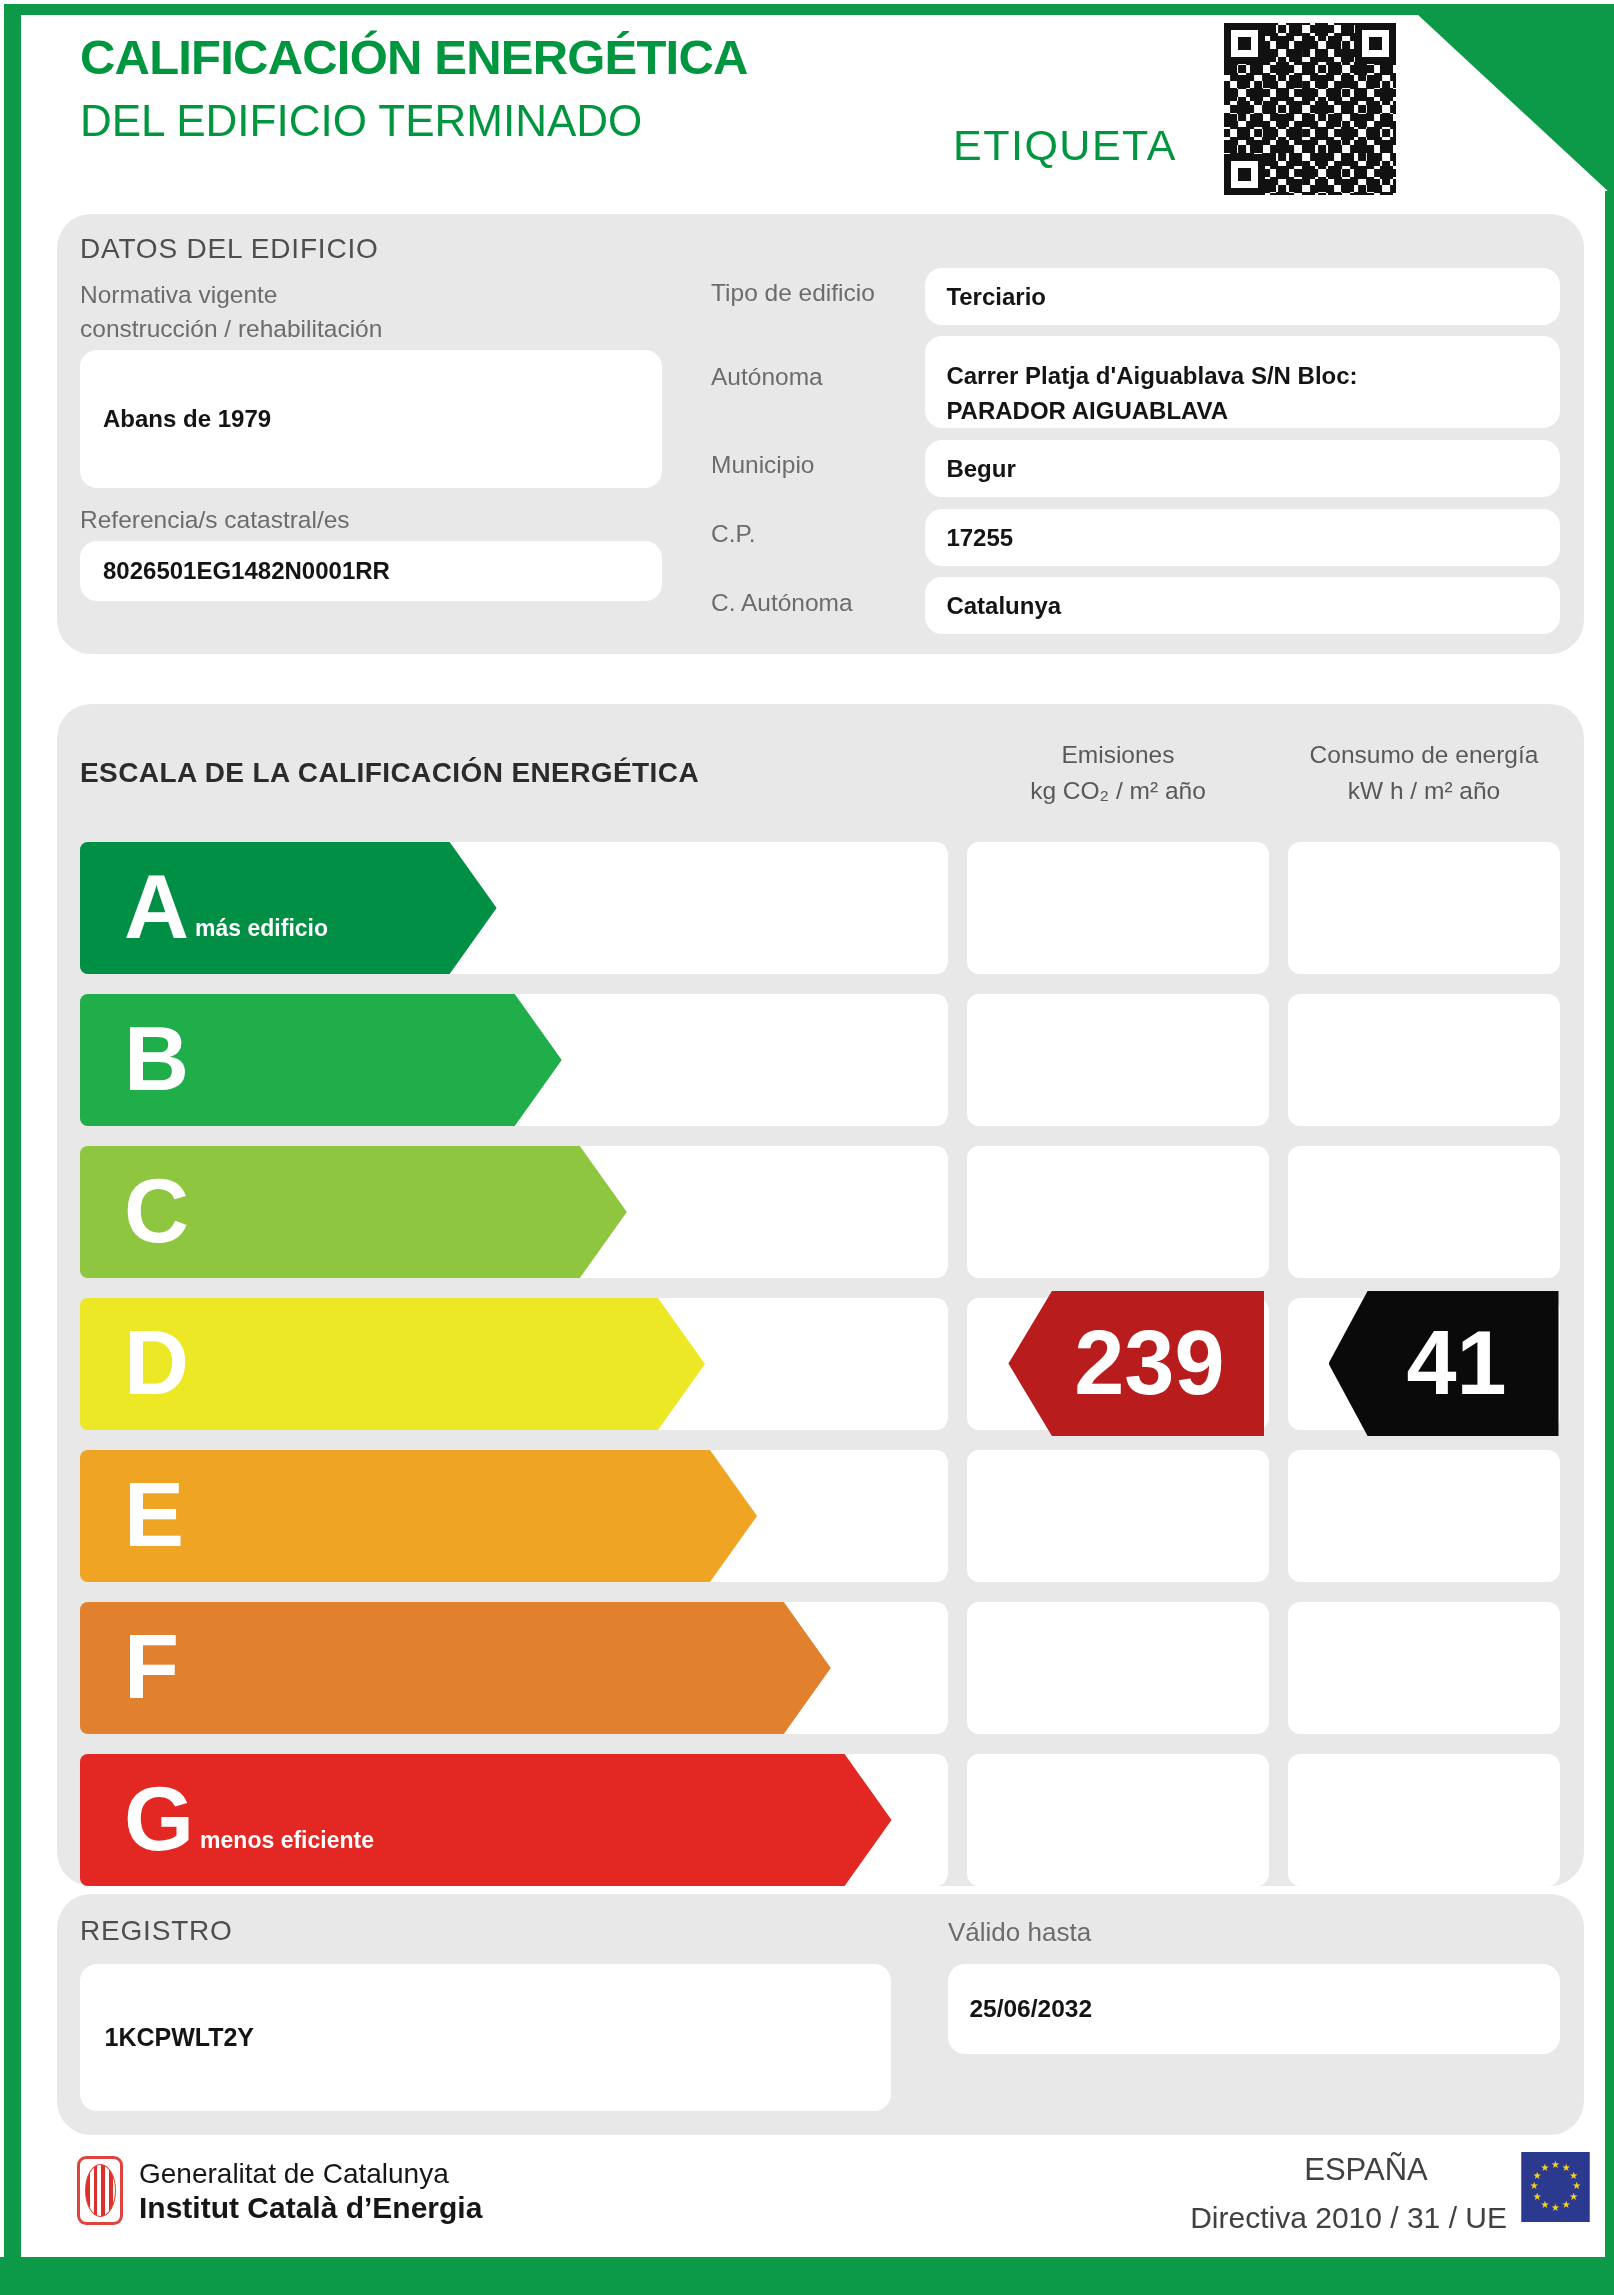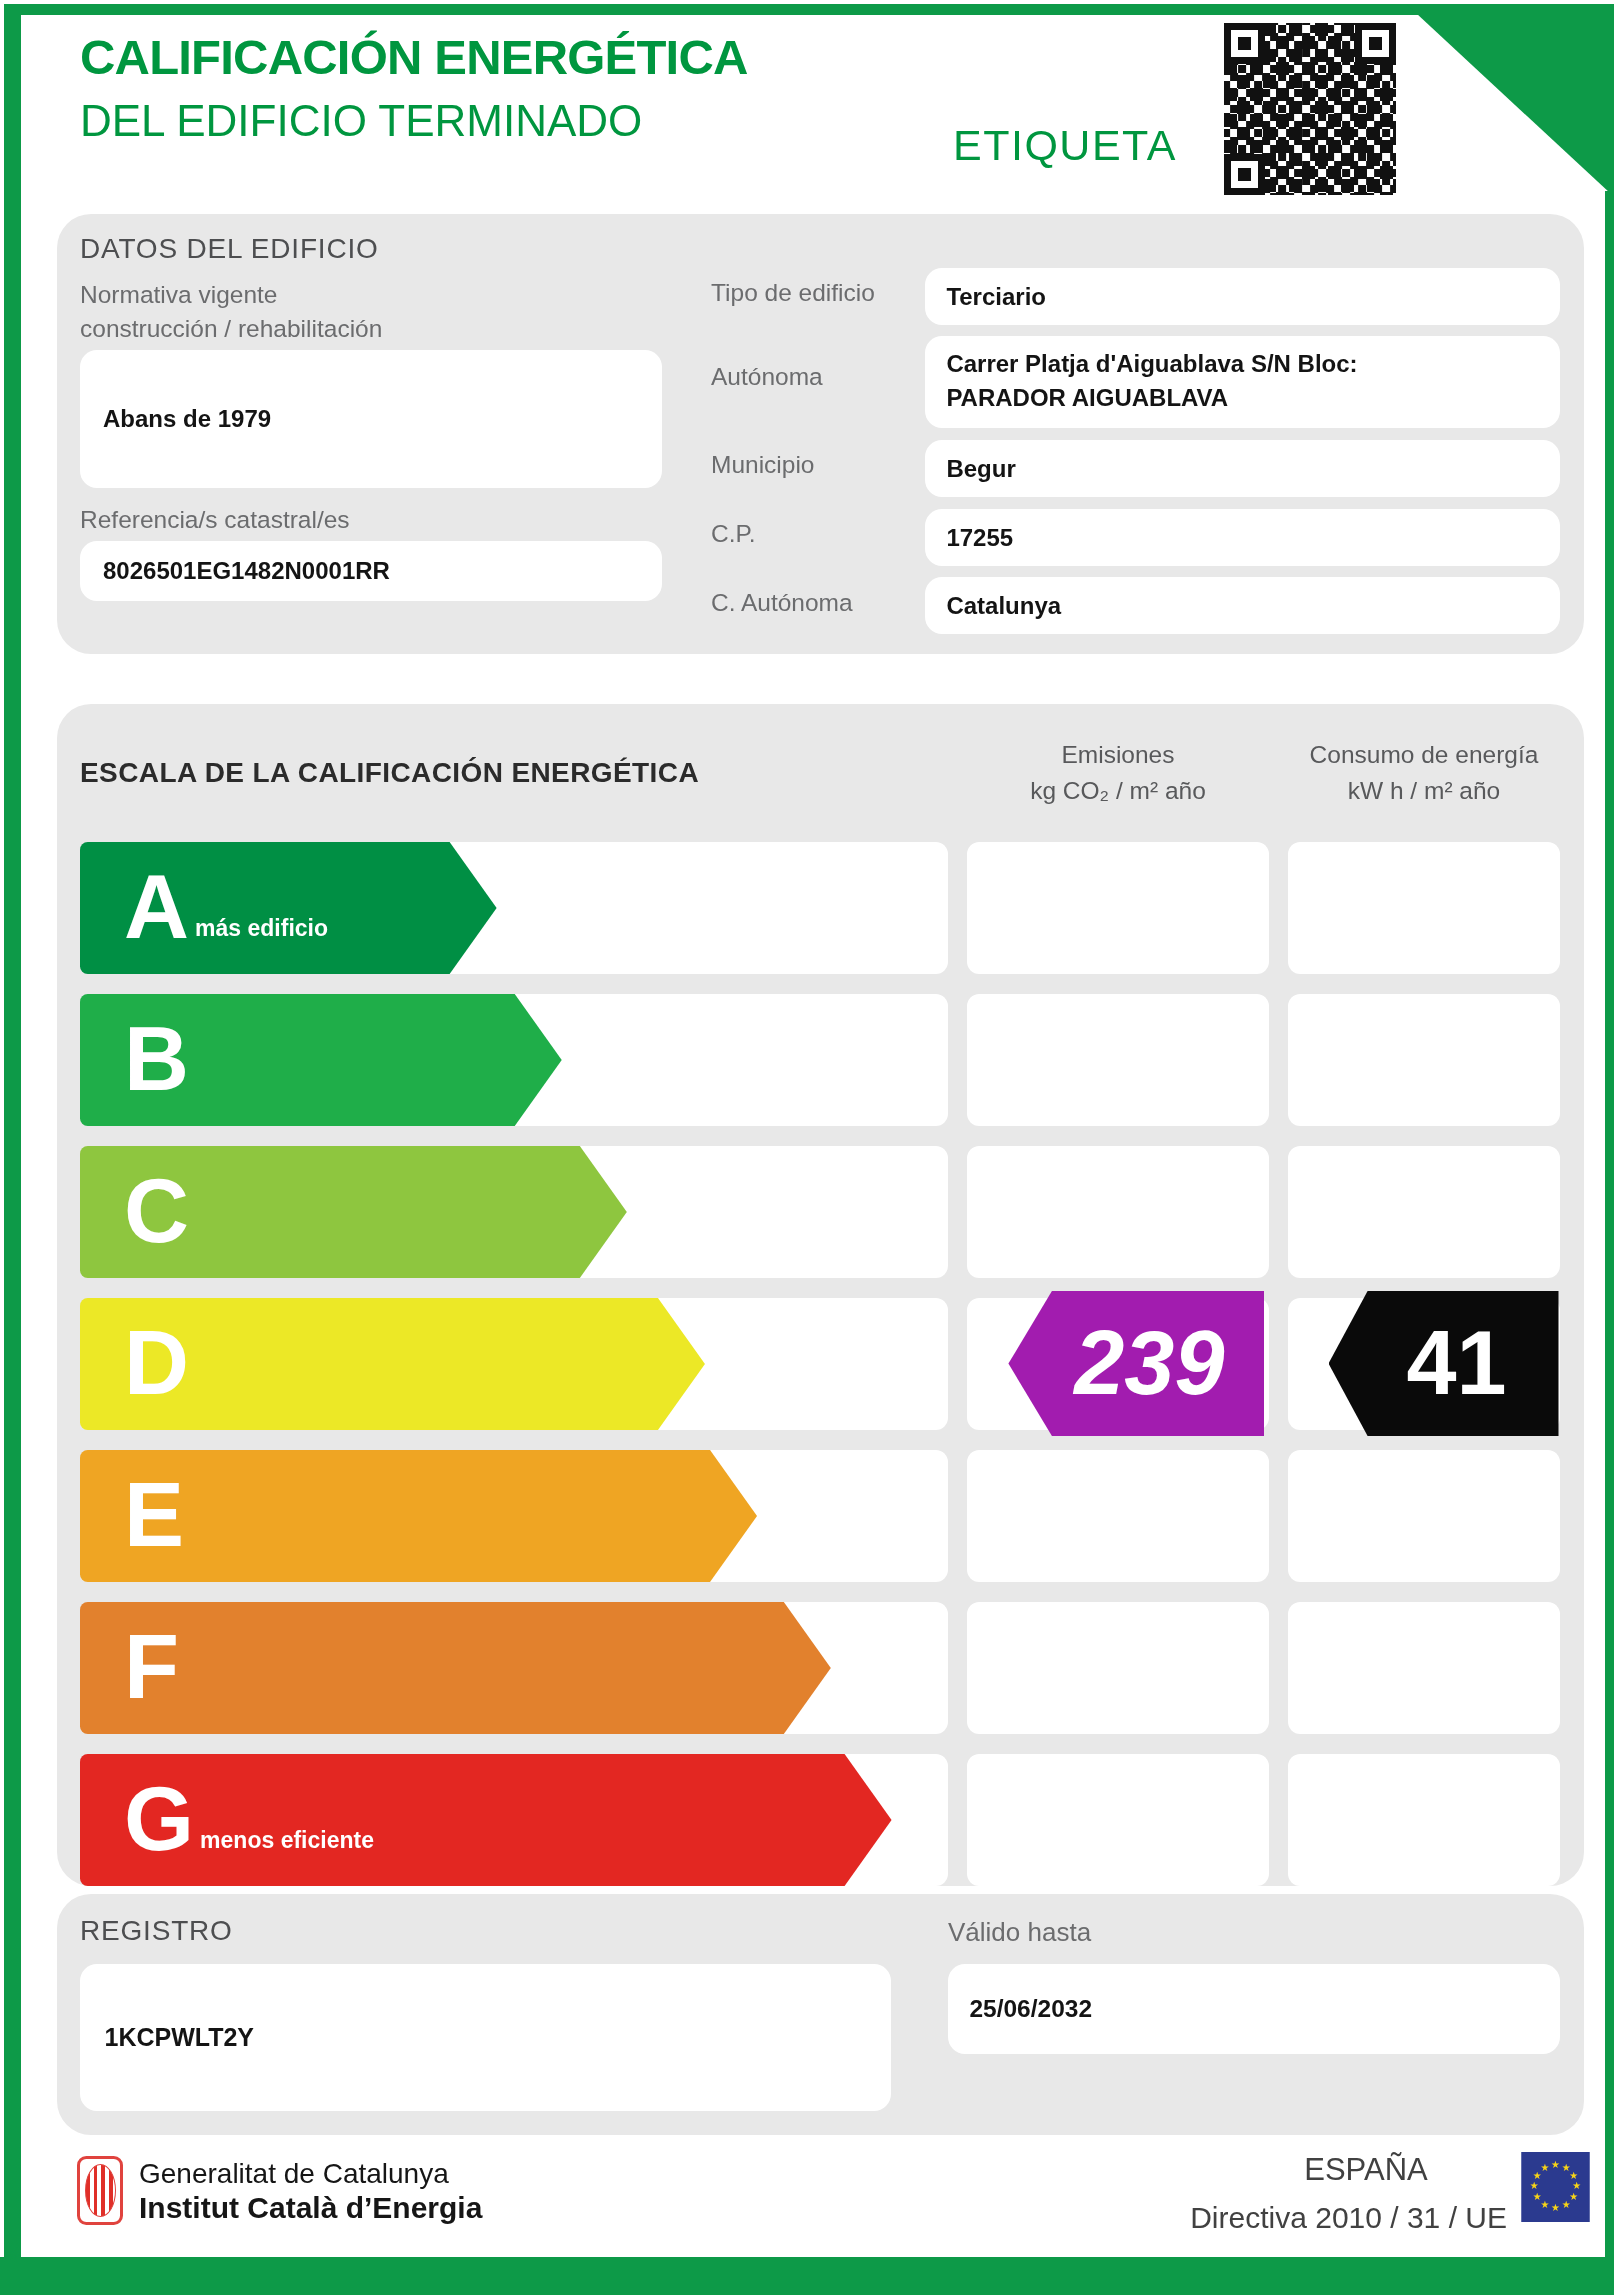--- a/index.html
+++ b/index.html
@@ -43,21 +43,21 @@
   
   #datos-title{position:absolute;left:23px;top:19px;}
   #normativa-l1{position:absolute;left:23px;top:67px;}
   #normativa-l2{position:absolute;left:23px;top:101px;}
   #normativa-box{left:23px;top:136px;width:582px;height:138px;display:flex;align-items:center;padding-left:23px;}
   #referencia-lbl{position:absolute;left:23px;top:292px;}
   #referencia-box{left:23px;top:327px;width:582px;height:60px;display:flex;align-items:center;padding-left:23px;}
   .rlabel{position:absolute;left:654px;}
   .rbox{left:868px;width:635px;display:flex;align-items:center;padding-left:21.4px;}
   #tipo-lbl{top:65px;}      #tipo-box{top:54px;height:57px;}
-  #dir-lbl{top:149px;}      #dir-box{top:122px;height:92px;align-items:flex-start;padding-top:10.7px;}
+  #dir-lbl{top:149px;}      #dir-box{top:122px;height:92px;align-items:flex-end;padding-top:10.7px;}
   #dir-box .val{width:474px;line-height:1.43;}
   #mun-lbl{top:237px;text-align:center;}      #mun-box{top:226px;height:57px;}
   #cp-lbl{top:306px;}       #cp-box{top:295px;height:57px;}
   #aut-lbl{top:375px;}      #aut-box{top:363px;height:57px;}
 
   
   #escala-grid{position:absolute;left:23px;top:19px;display:grid;
      grid-template-columns:868px 302px 272px;grid-template-rows:99px repeat(7,132px);
      column-gap:19px;row-gap:20px;}
   .hcell{display:flex;flex-direction:column;justify-content:center;}
@@ -186,21 +186,21 @@
       </div>
       <div class="cell"></div>
       <div class="cell"></div>
 
       <div class="cell">
         <div class="arrow" style="background: rgb(236, 232, 38); width: 72%;">
           <span class="letter">D</span>
         </div>
       </div>
       <div class="cell">
-        <div class="tag" id="tag-consumo" style="background: #a21caf; font-style: italic;">
+        <div class="tag" id="tag-consumo" style="background: #b91c1c;">
           <span class="tagval">239</span>
         </div>
       </div>
       <div class="cell">
         <div class="tag" id="tag-emisiones" style="background: rgb(10, 10, 10);">
           <span class="tagval">41</span>
         </div>
       </div>
 
       <div class="cell">

